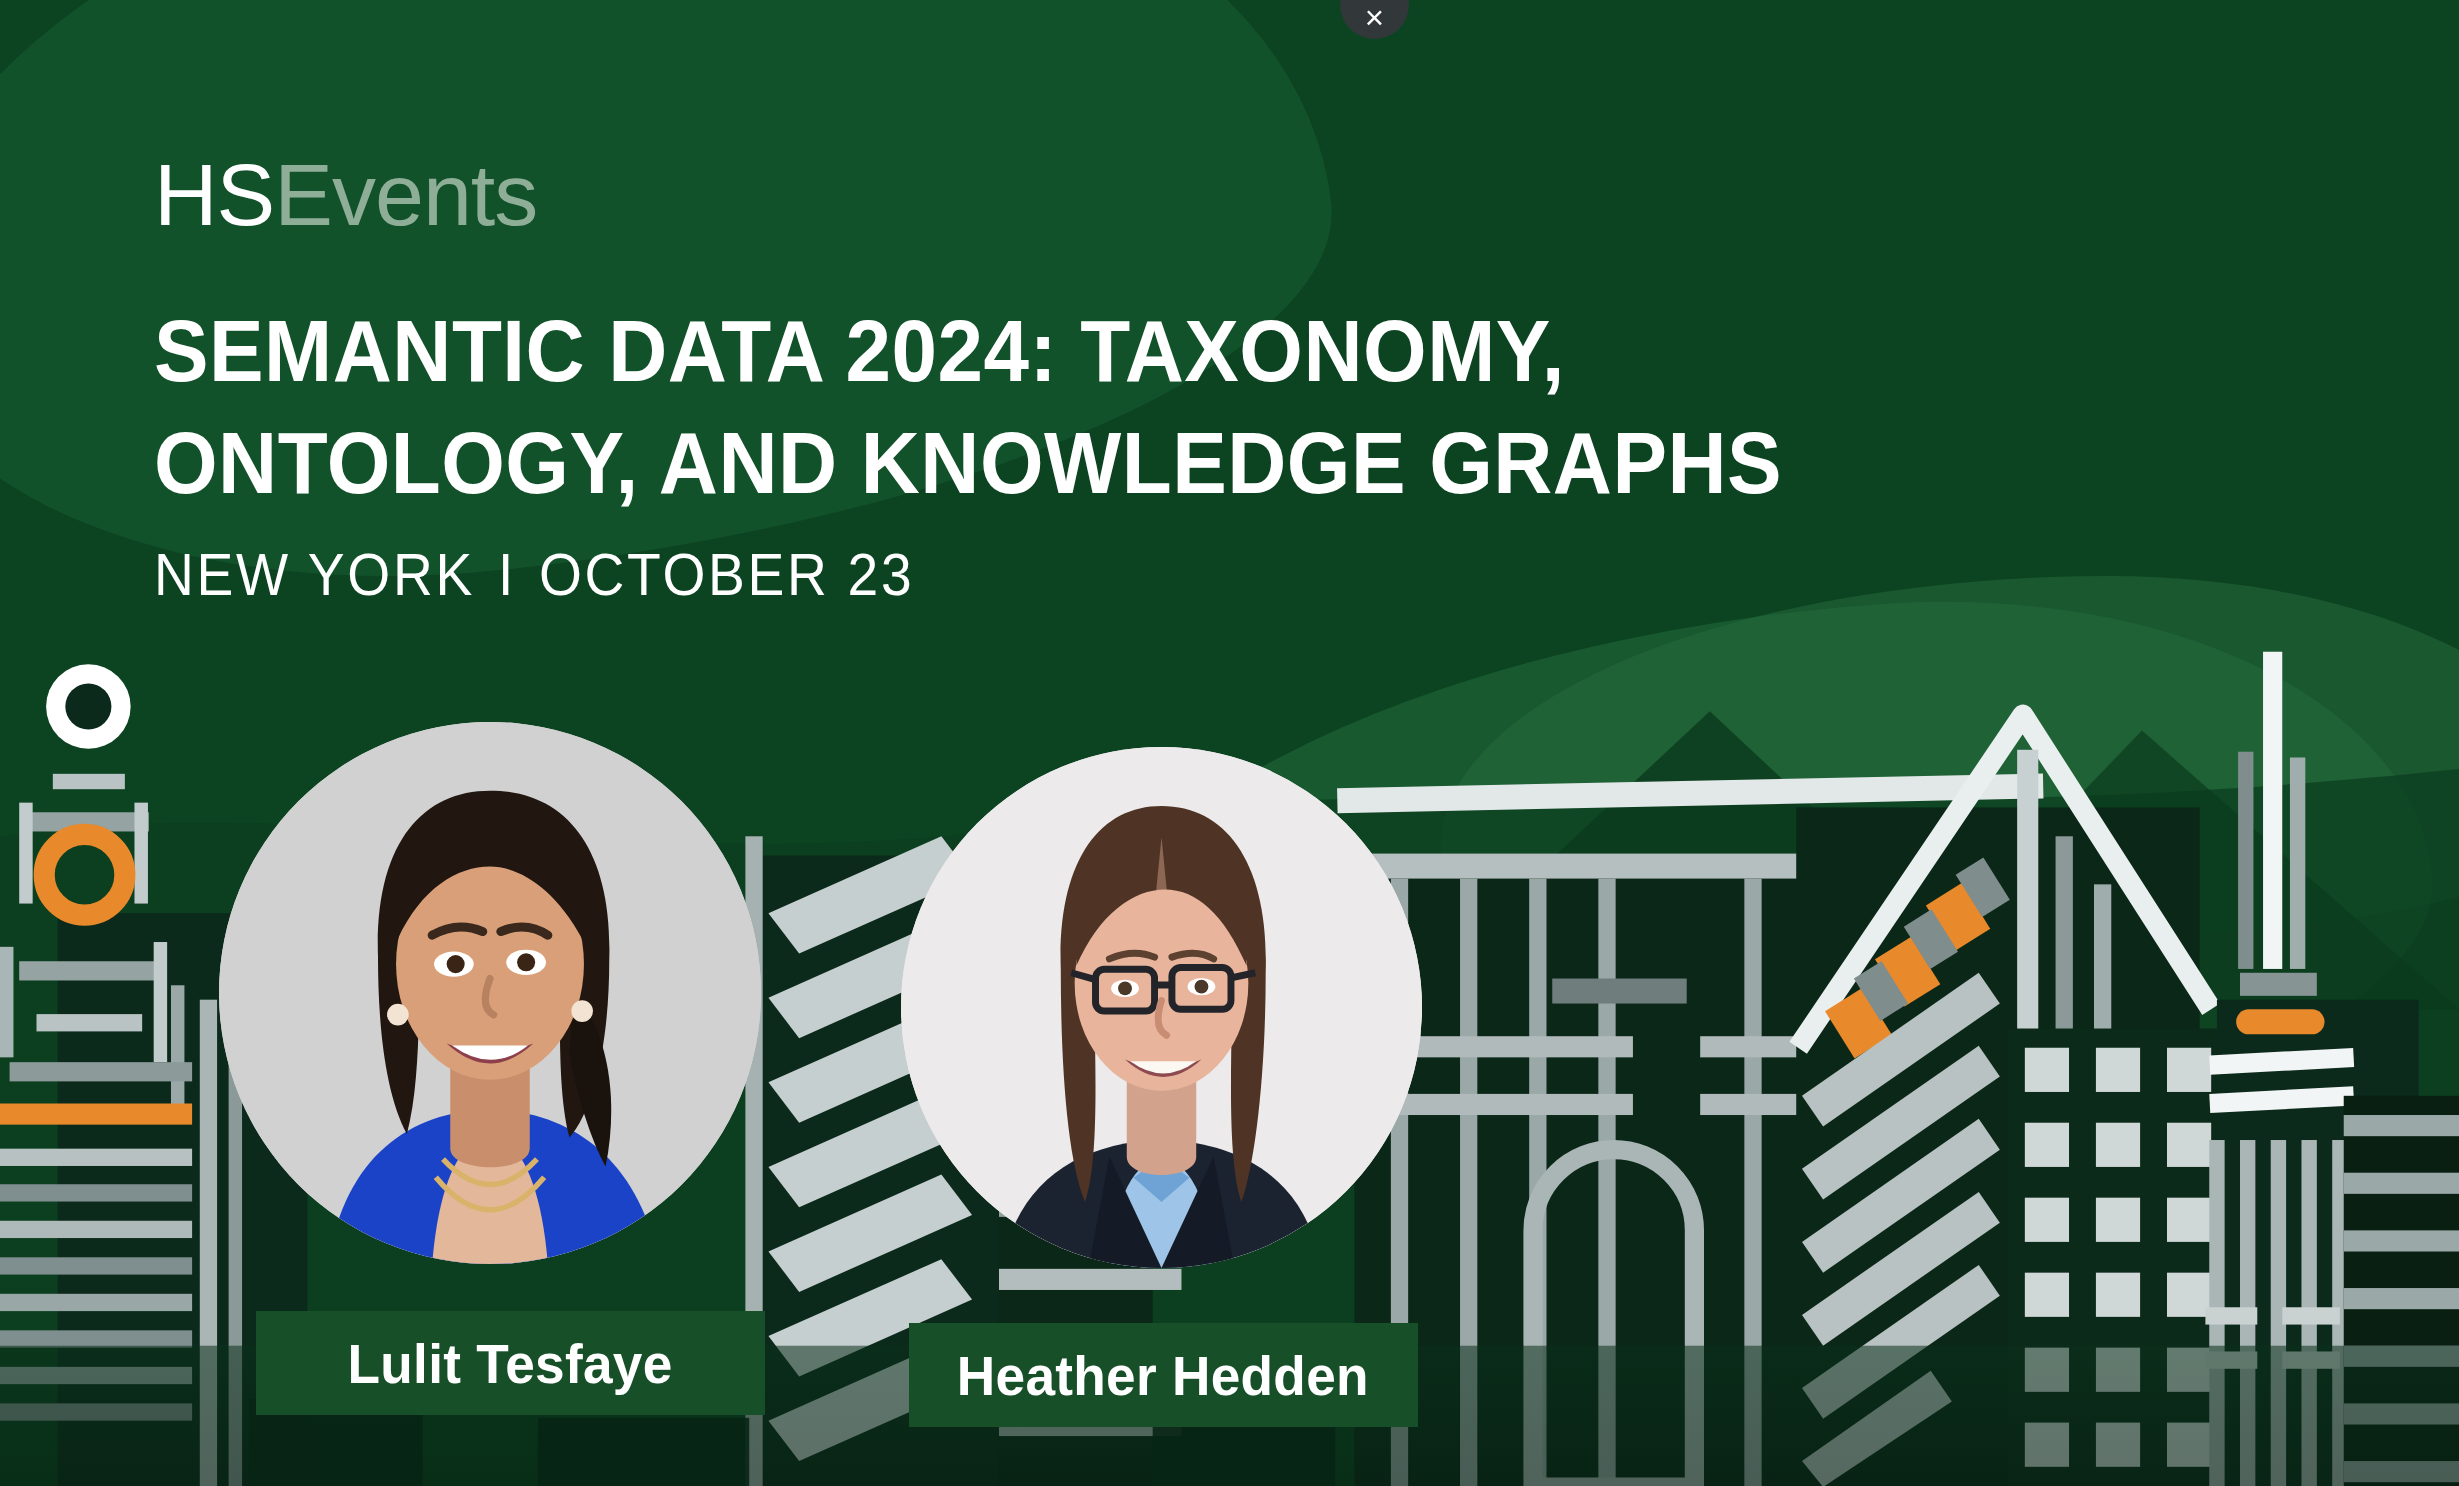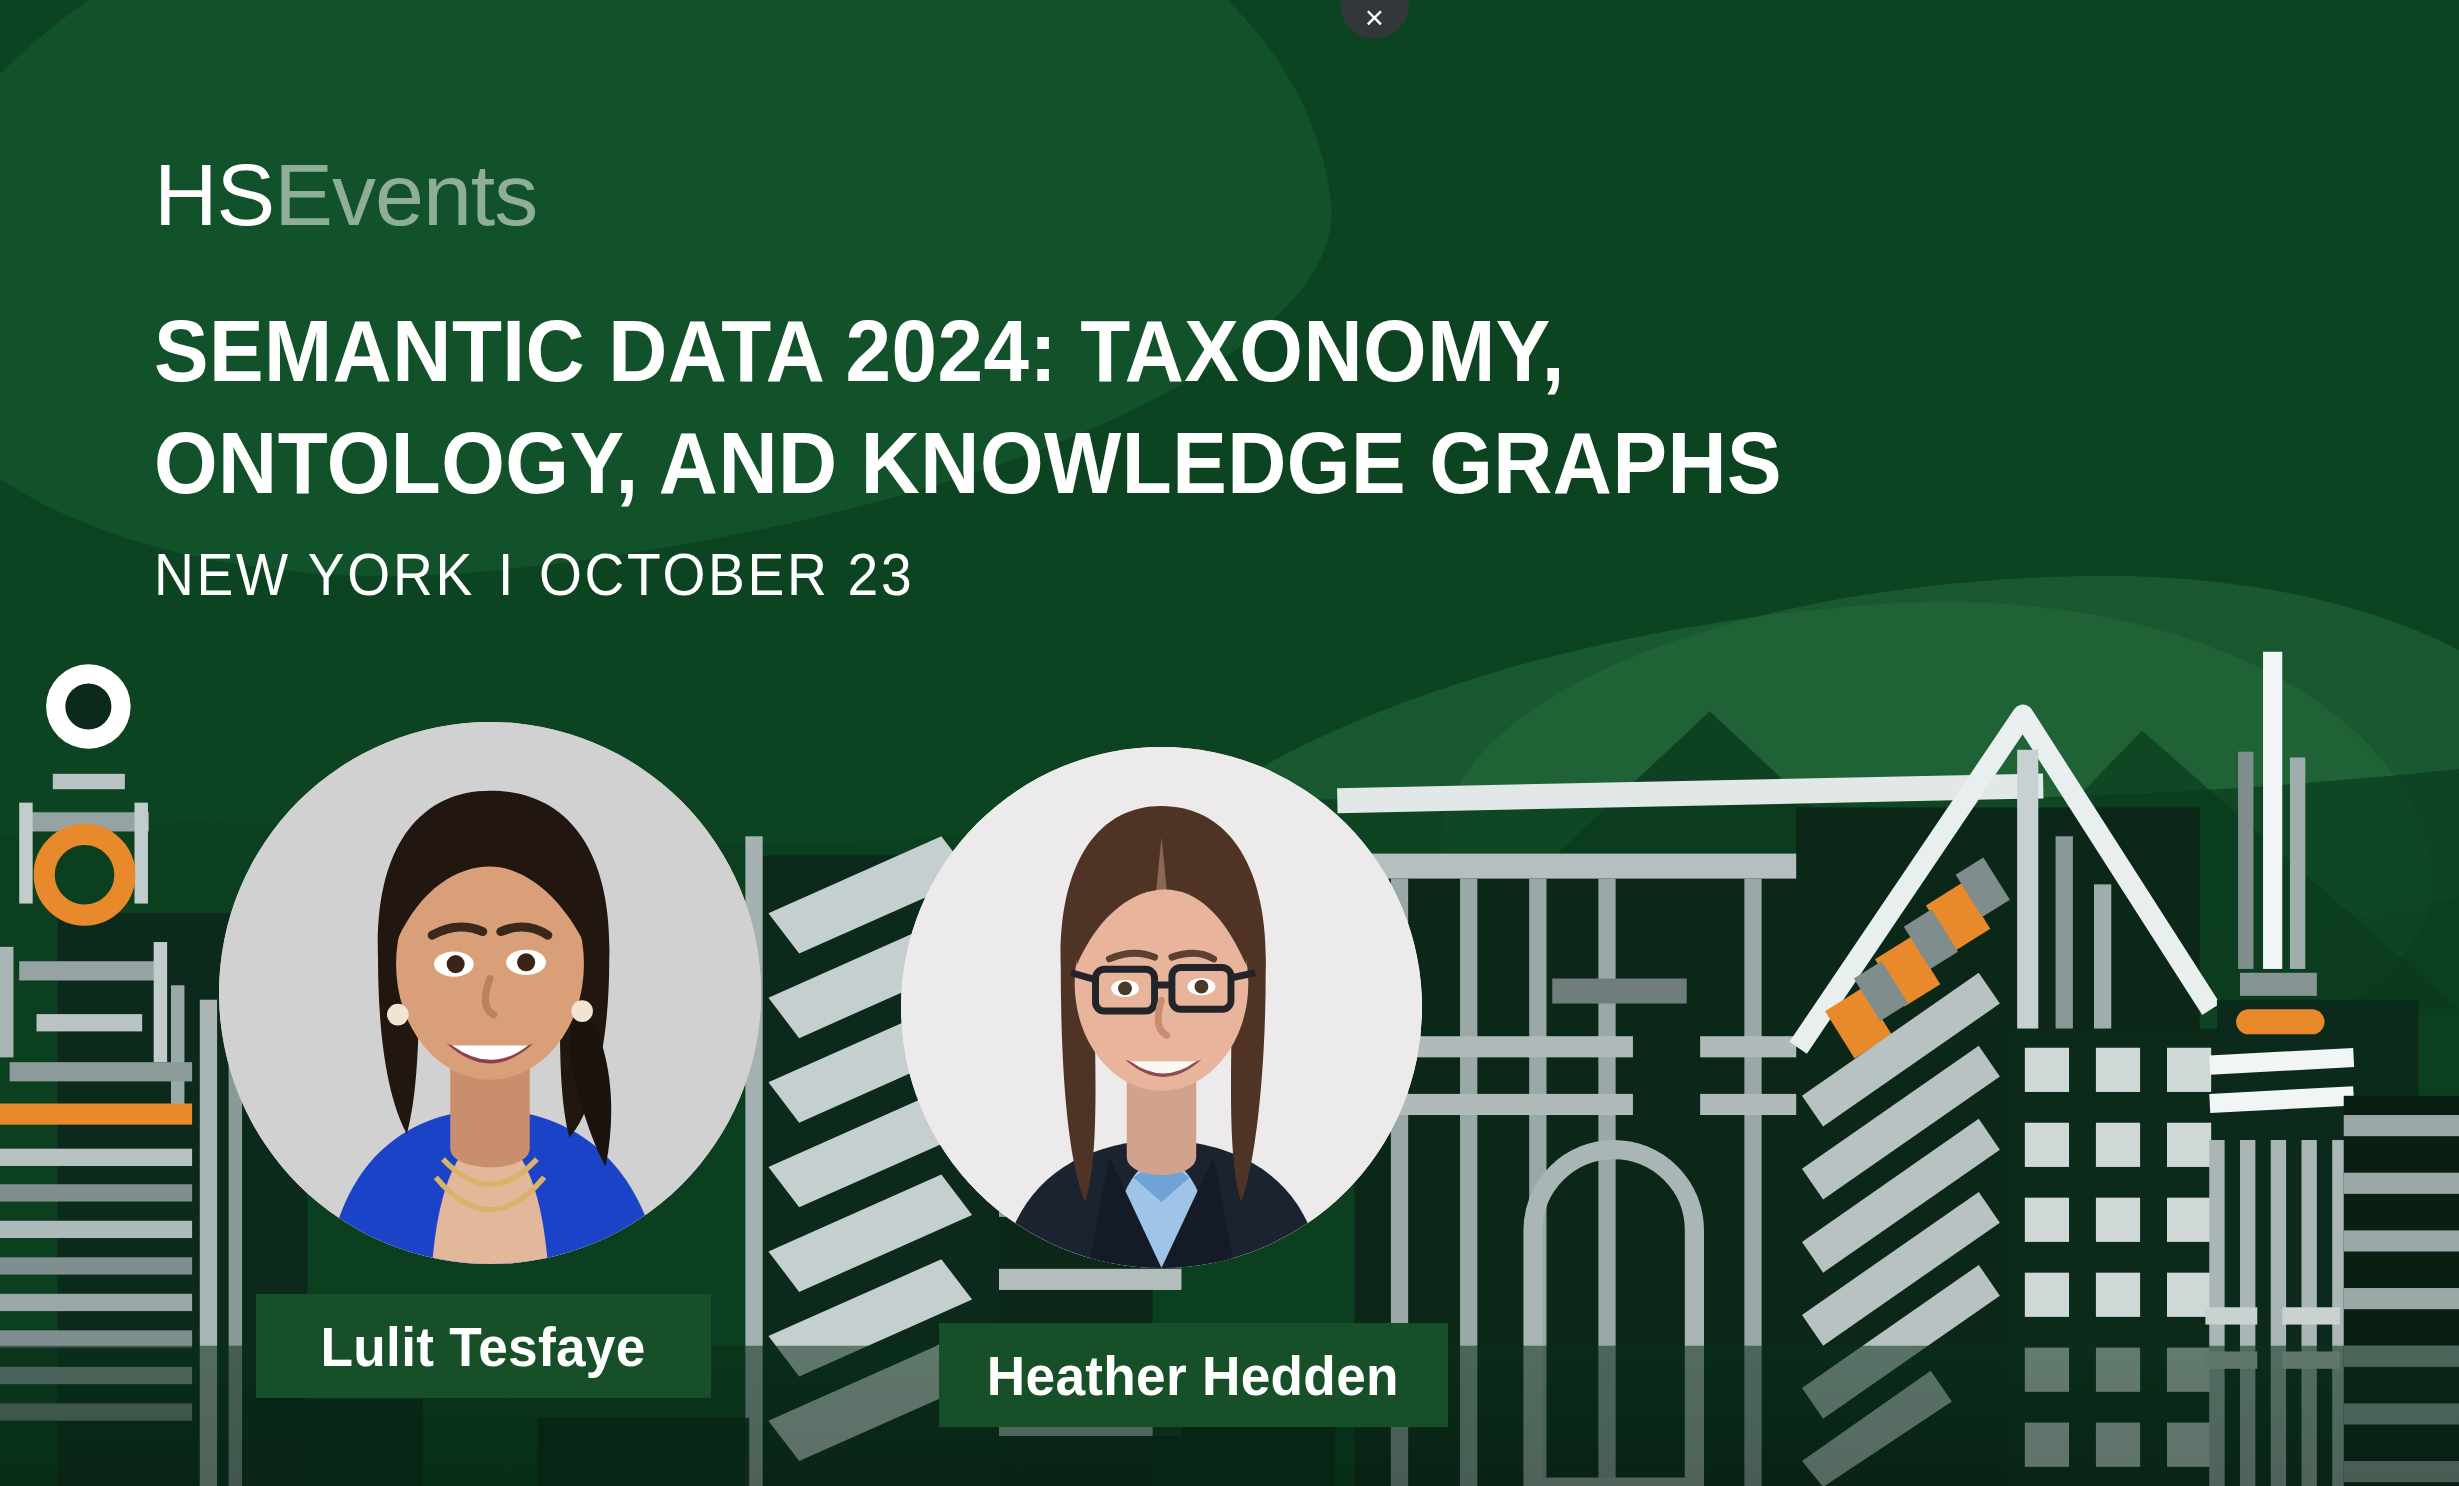--- a/index.html
+++ b/index.html
@@ -74,22 +74,22 @@
     background:#d3d3d3;
   }
   .speaker-1 .portrait{ width:542px; height:542px; background:#d1d1d1; }
   .speaker-2 .portrait{ width:521px; height:521px; background:#eceaea; }
   .portrait svg{ display:block; width:100%; height:100%; }
 
   .nameplate{
     position:absolute; background:#174f28;
     display:flex; align-items:center; justify-content:center;
   }
-  .speaker-1 .nameplate{ left:37px; top:572px; width:455px; height:104px; }
-  .speaker-2 .nameplate{ left:7.7px; top:576px; width:509px; height:104px;margin-left:30px; }
+  .speaker-1 .nameplate{ left:37px; top:589px; width:509px; height:104px; }
+  .speaker-2 .nameplate{ left:7.7px; top:576px; width:509px; height:104px; }
   .nameplate span{
     color:#ffffff; font-weight:700; font-size:56px; letter-spacing:0.3px;
     transform:scaleX(.95); white-space:nowrap;
   }
 
   
   #close-btn{
     position:absolute; left:1340px; top:-30px;
     width:69px; height:69px; border-radius:50%;
     background:#32373a; border:none; cursor:pointer;

